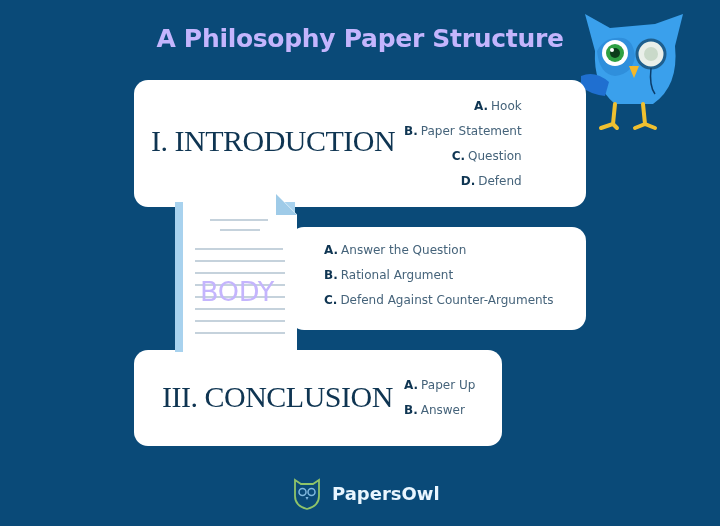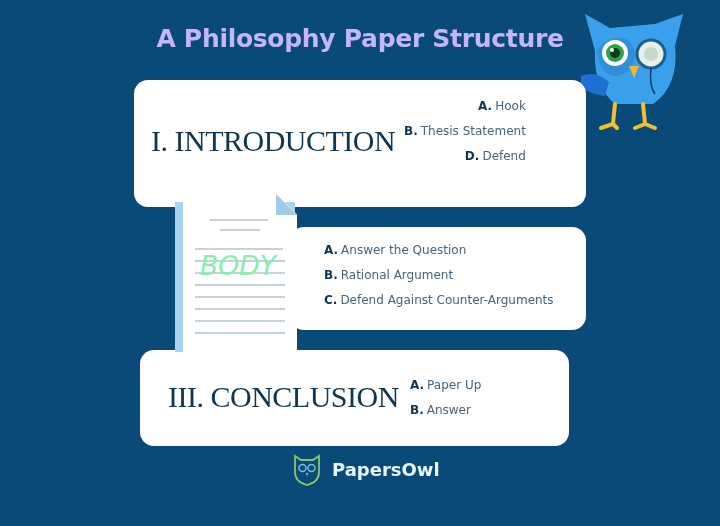--- a/index.html
+++ b/index.html
@@ -10,33 +10,33 @@
   .card { position:absolute; background:#ffffff; border-radius:14px; }
   .big { position:absolute; color:#0f3552; font-size:30px; letter-spacing:-0.5px; white-space:nowrap;font-family:Liberation Serif, serif; }
   .items { position:absolute; list-style:none; margin:0; padding:0; }
   .items li { color:#45637a; font-size:12px; height:25px; white-space:nowrap; }
   .items li b { color:#0f3552; font-weight:bold; margin-right:3px; }
   #intro { left:134px; top:80px; width:452px; height:127px; }
   #intro .big { left:17px; top:44px; }
   #intro .items { left:270px; top:19px;text-align:right; }
   #body { left:290px; top:227px; width:296px; height:103px; border-radius:14px; }
   #body .items { left:34px; top:16px; }
-  #concl { left:140px; top:350px; width:429px; height:96px; }
+  #concl { left:134px; top:350px; width:368px; height:96px; }
   #concl .big { left:28px; top:30px; }
   #concl .items { left:270px; top:28px; }
   .doc-back { position:absolute; left:175px; top:202px; width:120px; height:150px; background:#a8d2ee; }
   .doc { position:absolute; left:183px; top:194px; width:114px; height:158px; background:#ffffff;
          clip-path:polygon(0 0, 82% 0, 100% 13%, 100% 100%, 0 100%); }
   .fold { position:absolute; left:276px; top:194px; width:21px; height:21px; background:#9fcbe8;
           clip-path:polygon(0 0, 100% 100%, 0 100%); }
   .dline { position:absolute; height:2px; background:#c5d2dc; }
-  .doc-label { position:absolute; left:200px; top:250px; font-size:27px; color:#86efac;
-               background:transparent; letter-spacing:-0.3px;font-style:italic; }
+  .doc-label { position:absolute; left:200px; top:276px; font-size:27px; color:#c4b5fd;
+               background:transparent; letter-spacing:-0.3px; }
   .owl { position:absolute; left:575px; top:6px; width:120px; height:125px; }
-  .brand { position:absolute; left:291px; top:452px; display:flex; align-items:center; gap:9px; }
+  .brand { position:absolute; left:291px; top:476px; display:flex; align-items:center; gap:9px; }
   .brand-text { color:#e9f6ff; font-size:18px; font-weight:bold; }
 </style>
 </head>
 <body>
 
 <div class="title">A Philosophy Paper Structure</div>
 
 <svg class="owl" viewBox="0 0 120 125">
   <path d="M10 8 L35 22 L80 18 L108 8 L100 40 Q104 80 78 98 L40 98 Q18 80 20 45 Z" fill="#3aa0ec"></path>
   <path d="M22 45 Q30 30 48 32 Q58 34 60 50 Q58 68 40 70 Q24 68 22 45 Z" fill="#2f8fdc"></path>
@@ -50,21 +50,22 @@
   <path d="M54 60 L64 60 L59 72 Z" fill="#f5b82a"></path>
   <path d="M6 70 Q20 64 34 76 L30 90 Q14 88 6 80 Z" fill="#1f6fd0"></path>
   <path d="M40 98 L38 118 L26 122 M38 118 L42 122" stroke="#f0c030" stroke-width="4" fill="none" stroke-linecap="round"></path>
   <path d="M68 98 L70 118 L60 122 M70 118 L80 122" stroke="#f0c030" stroke-width="4" fill="none" stroke-linecap="round"></path>
 </svg>
 
 <div class="card" id="intro">
   <div class="big">I. INTRODUCTION</div>
   <ul class="items">
     <li><b>A.</b><span>Hook</span></li>
-    <li><b>B.</b><span>Thesis Statement</span></li>
+    <li><b>B.</b><span>Paper Statement</span></li>
+    <li><b>C.</b><span>Question</span></li>
     <li><b>D.</b><span>Defend</span></li>
   </ul>
 </div>
 
 <div class="card" id="body">
   <ul class="items">
     <li><b>A.</b><span>Answer the Question</span></li>
     <li><b>B.</b><span>Rational Argument</span></li>
     <li><b>C.</b><span>Defend Against Counter-Arguments</span></li>
   </ul>

